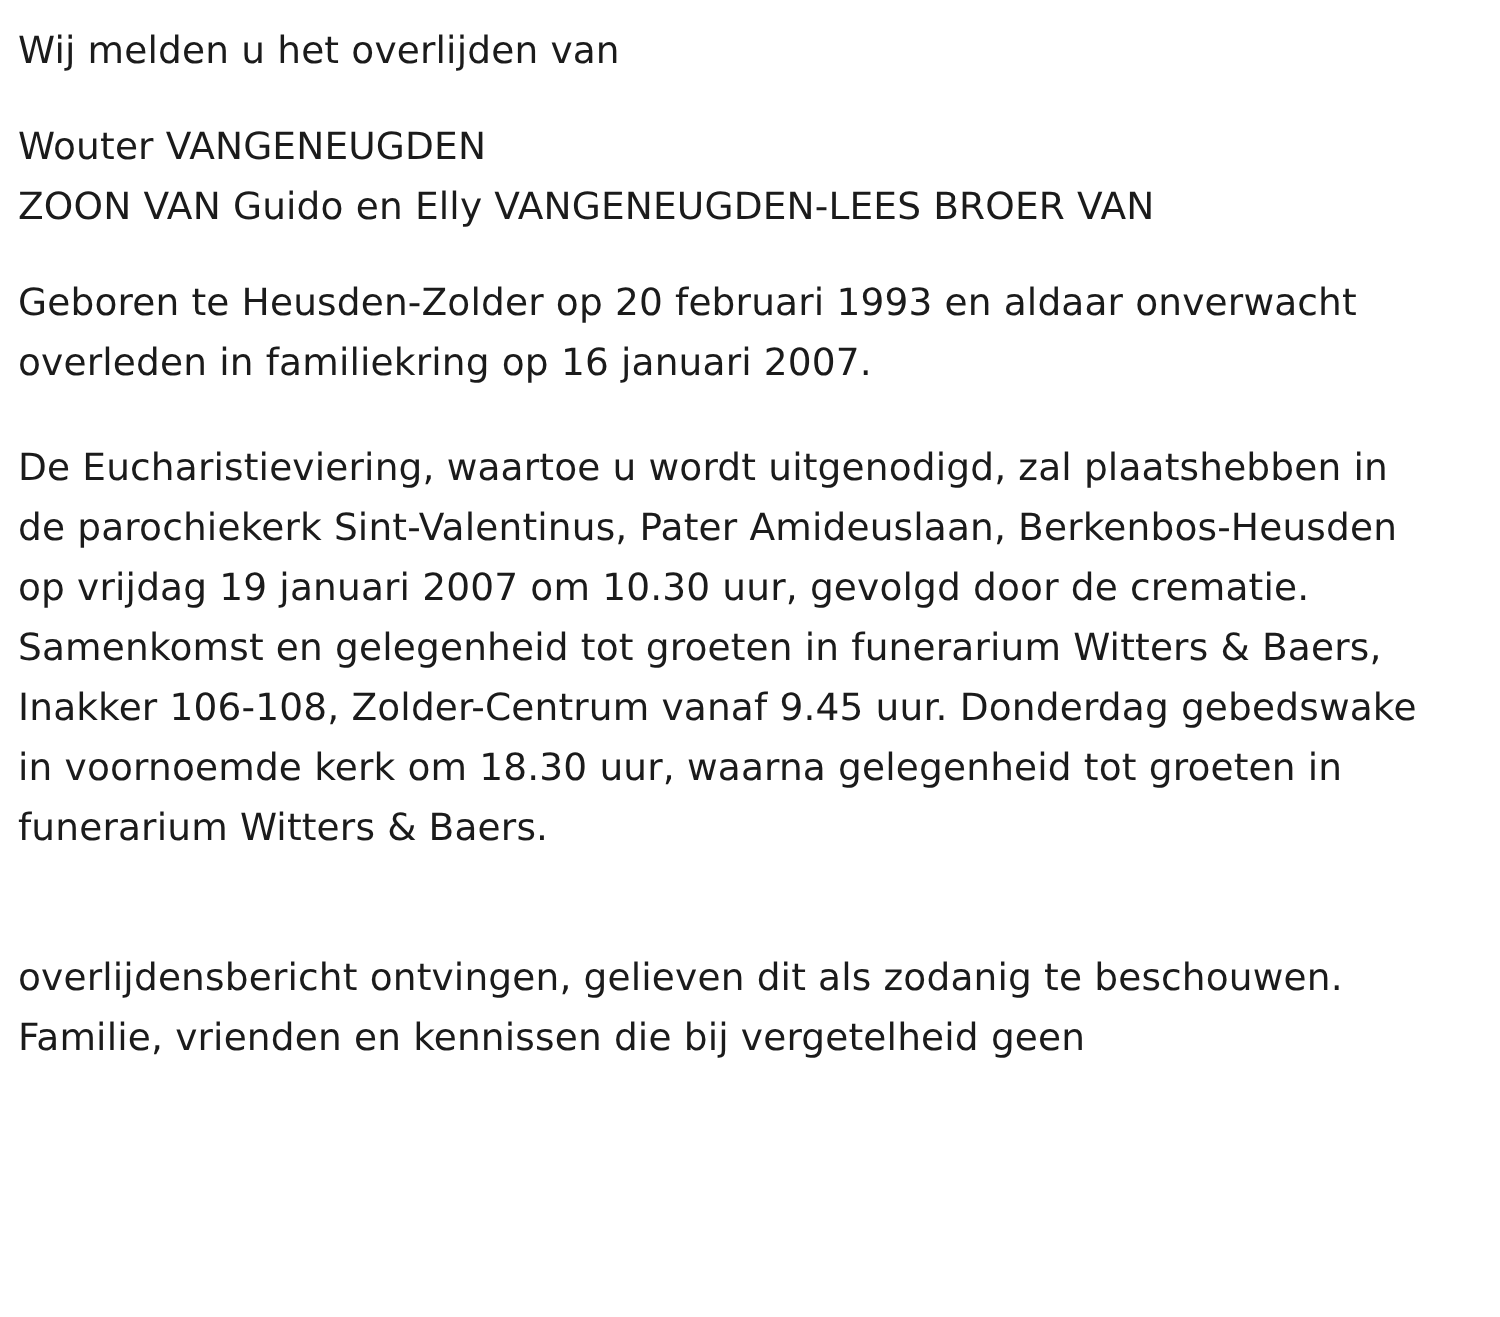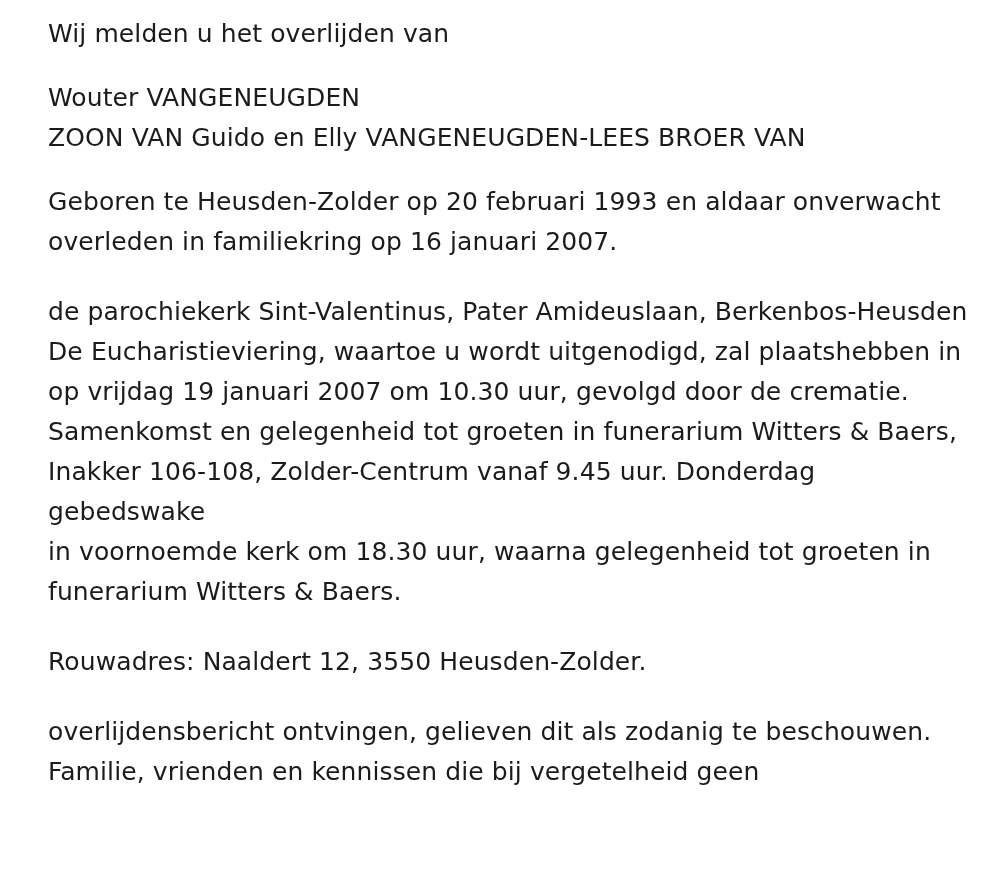--- a/index.html
+++ b/index.html
@@ -19,21 +19,20 @@
     width: 1000px;
     height: 878px;
     padding: 14px 28px 0 12px;
     background: #ffffff;
   }
   .line {
     font-size: 25px;
     line-height: 40px;
     letter-spacing: 0.1px;
     white-space: pre-wrap;
-    margin-left: 36px;
   }
   .name {
     font-weight: normal;
   }
   .spacer-sm {
     height: 24px;
   }
   .spacer-md {
     height: 30px;
   }
@@ -61,34 +60,31 @@
   <div class="spacer-sm"></div>
 
   <div class="block">
     <div class="line">Geboren te Heusden-Zolder op 20 februari 1993 en aldaar onverwacht</div>
     <div class="line">overleden in familiekring op 16 januari 2007.</div>
   </div>
 
   <div class="spacer-md"></div>
 
   <div class="block">
+    <div class="line">De Eucharistieviering, waartoe u wordt uitgenodigd, zal plaatshebben in</div>
     <div class="line">de parochiekerk Sint-Valentinus, Pater Amideuslaan, Berkenbos-Heusden</div>
-    <div class="line">De Eucharistieviering, waartoe u wordt uitgenodigd, zal plaatshebben in</div>
     <div class="line">op vrijdag 19 januari 2007 om 10.30 uur, gevolgd door de crematie.</div>
     <div class="line">Samenkomst en gelegenheid tot groeten in funerarium Witters &amp; Baers,</div>
     <div class="line">Inakker 106-108, Zolder-Centrum vanaf 9.45 uur. Donderdag gebedswake</div>
     <div class="line">in voornoemde kerk om 18.30 uur, waarna gelegenheid tot groeten in</div>
     <div class="line">funerarium Witters &amp; Baers.</div>
   </div>
 
   <div class="spacer-md"></div>
 
-  <div class="block">
-    <div class="line">Rouwadres: Naaldert 12, 3550 Heusden-Zolder.</div>
-  </div>
 
   <div class="spacer-md"></div>
 
   <div class="block">
     <div class="line">overlijdensbericht ontvingen, gelieven dit als zodanig te beschouwen.</div>
     <div class="line">Familie, vrienden en kennissen die bij vergetelheid geen</div>
   </div>
 
 </div>
 

